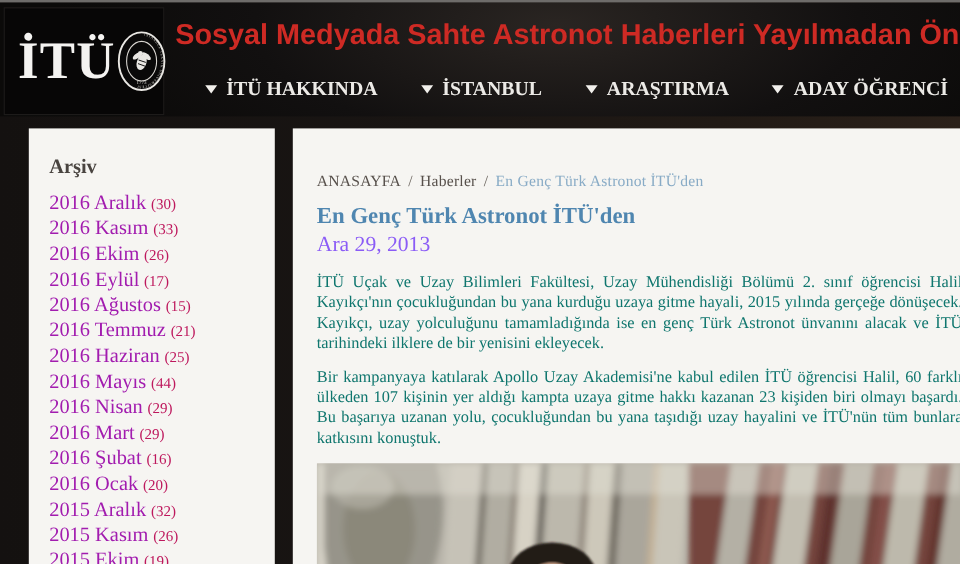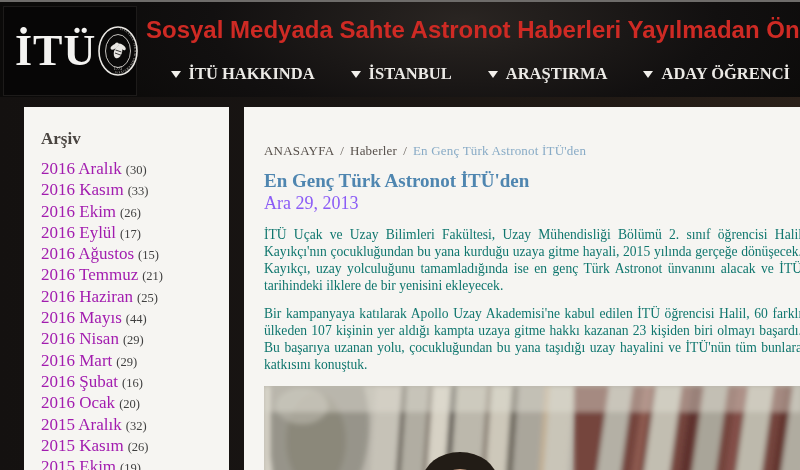--- a/index.html
+++ b/index.html
@@ -27,21 +27,21 @@
   .tri{width:0;height:0;border-left:5px solid transparent;border-right:5px solid transparent;
        border-top:7px solid #f2f0ec;}
 
   
   .panel{position:absolute;top:107px;background:#f6f5f2;margin-left:16px;}
   #sidebar{left:8px;width:205px;height:363px;box-sizing:border-box;
            padding:22px 12px 0 17px;overflow:hidden;}
   #sidebarTitle{font-size:17px;font-weight:bold;color:#494440;margin:0 0 10px 0;}
   .arch{display:block;line-height:20.3px;text-decoration:none;white-space:nowrap;}
   .arch .lbl{color:#a21caf;font-size:17px;text-align:right;}
-  .arch .cnt{color:#404040;font-size:12.5px;}
+  .arch .cnt{color:#be185d;font-size:12.5px;}
 
   #content{left:228px;width:572px;height:363px;box-sizing:border-box;
            padding:36px 14px 0 20px;overflow:hidden;}
   #breadcrumb{font-size:13px;color:#57504b;letter-spacing:.2px;}
   #breadcrumb .sep{color:#6b645e;margin:0 6px;}
   #breadcrumb .last{color:#88abc6;}
   .crumb{cursor:pointer;}
   #articleTitle{margin:11px 0 1px 0;font-size:19px;font-weight:bold;color:#4f86b0;}
   #articleDate{font-size:18px;color:#8b5cf6;margin:0 0 13px 0;}
   .para{font-size:13.6px;line-height:1.24;color:#0f766e;text-align:justify;

